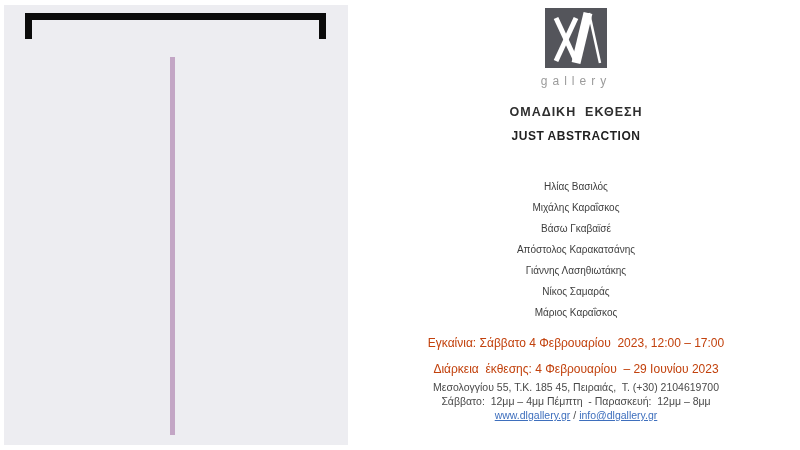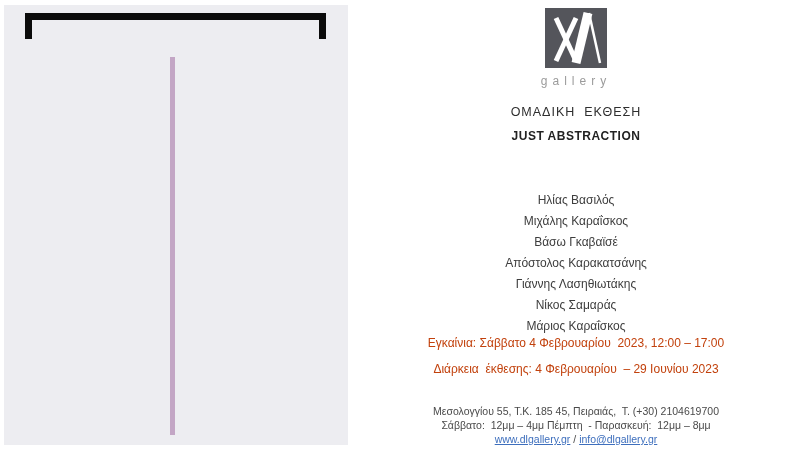--- a/index.html
+++ b/index.html
@@ -52,49 +52,49 @@
     margin-top: 2px;
     font-size: 12px;
     letter-spacing: 5px;
     color: #9b9b9b;
   }
   .keep-sp { white-space: pre-wrap; }
   .subtitle {
     position: absolute;
     left: 0; top: 105px; width: 440px;
     font-size: 12.5px;
-    font-weight: normal;
+    font-weight: bold;
     letter-spacing: 1px;
     color: #2e2e2e;
   }
   .title {
     position: absolute;
     left: 0; top: 129px; width: 440px;
     font-size: 12px;
     font-weight: bold;
     letter-spacing: 0.5px;
     color: #222222;
   }
   .artists {
     position: absolute;
-    left: 0; top: 190px; width: 440px;
-    font-size: 12px;
+    left: 0; top: 176px; width: 440px;
+    font-size: 10px;
     line-height: 21px;
     color: #3d3d3d;
   }
   .event-lines {
     position: absolute;
     left: 0; top: 330px; width: 440px;
     font-size: 12px;
     line-height: 26px;
     color: #c2410c;
   }
   .footer {
     position: absolute;
-    left: 0; top: 404px; width: 440px;
+    left: 0; top: 380px; width: 440px;
     font-size: 10.5px;
     line-height: 14px;
     color: #4a4a4a;
     text-align: center;
   }
   .footer a {
     color: #3e6fbd;
   }
   .footer .sep { color: #4a4a4a; }
 </style>

